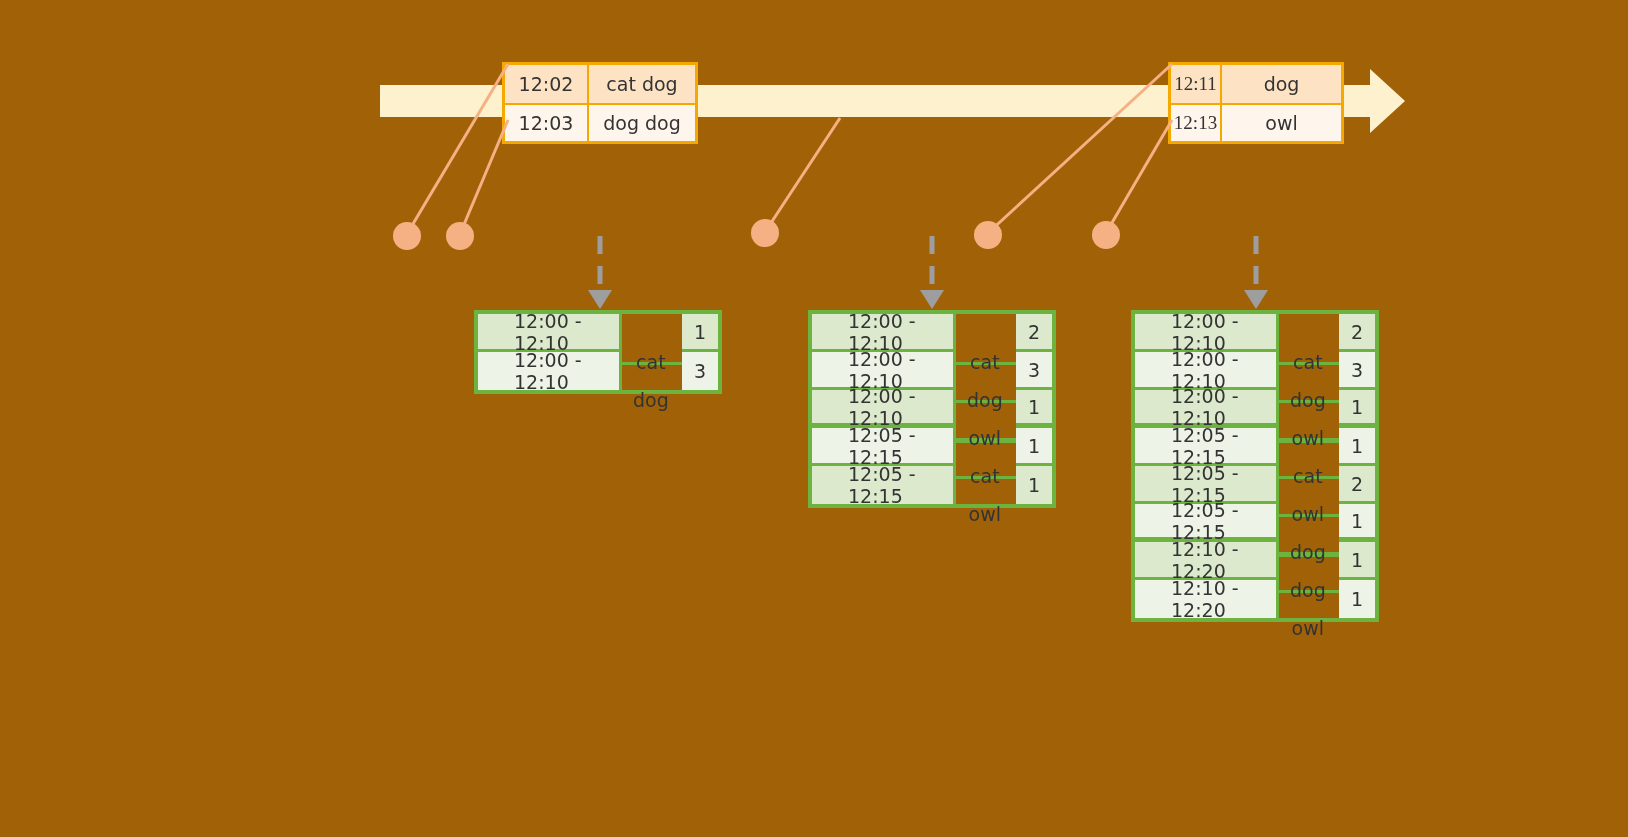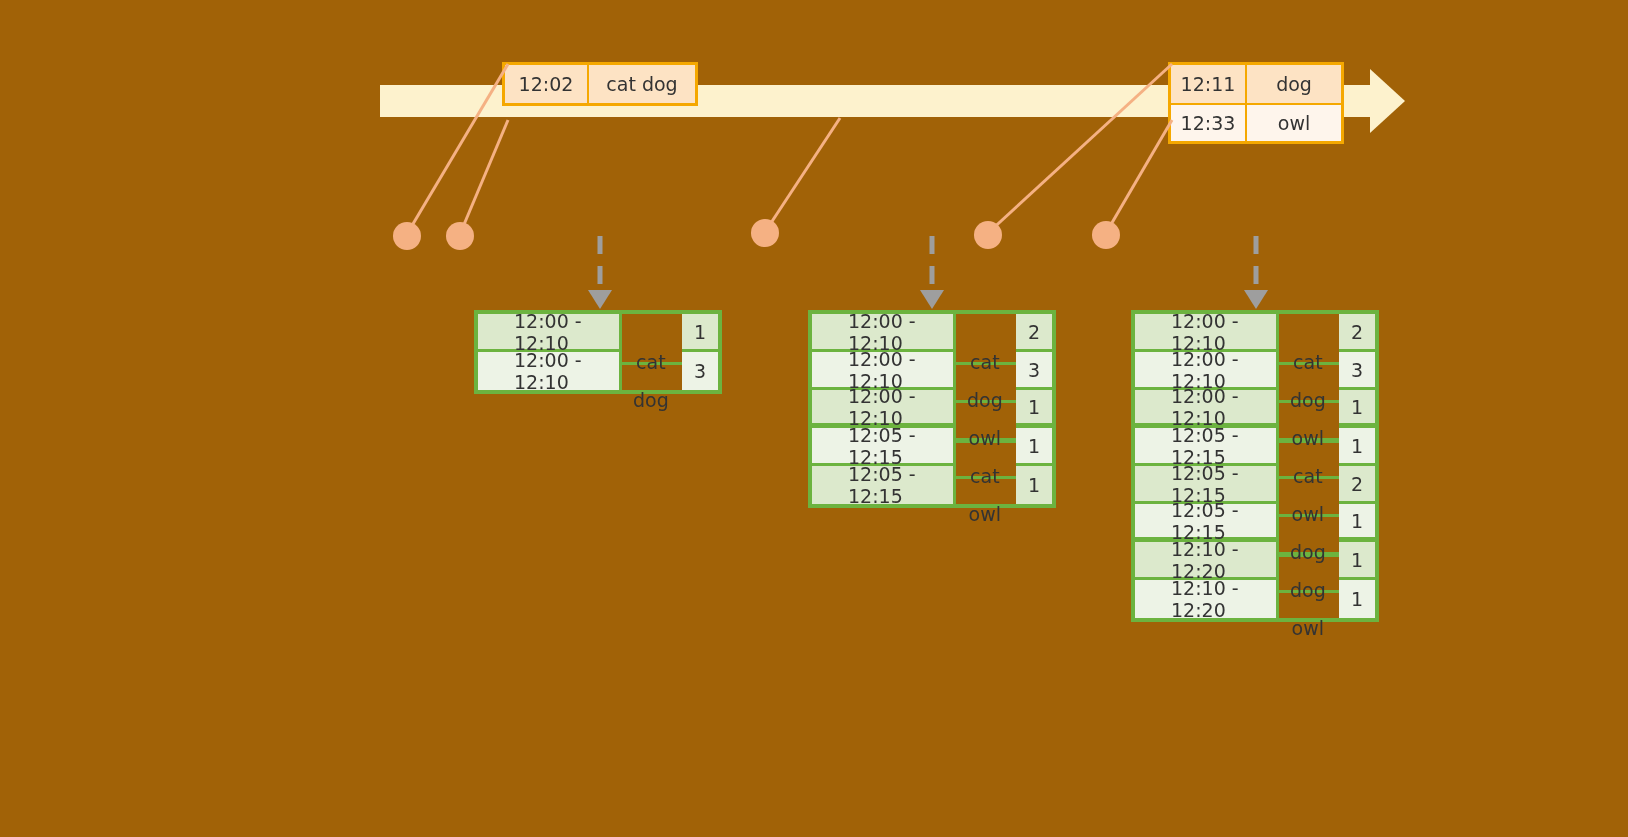--- a/index.html
+++ b/index.html
@@ -84,21 +84,21 @@
   }
   .event-row.light .ev-time,
   .event-row.light .ev-words {
     background: #fef5ec;
   }
 
   #event-card-1 { left: 502px; top: 62px;  width: 196px; }
   #event-card-2 { left: 836px; top: 81px;  width: 196px; }
   #event-card-3 { left: 1168px; top: 62px; width: 176px; }
 
-  #event-card-3 .ev-time { width: 76px; }
+  #event-card-3 .ev-time { width: 51px; font-family: Liberation Serif, serif; }
 
   
   #connectors {
     position: absolute;
     left: 0;
     top: 0;
     width: 1628px;
     height: 837px;
     pointer-events: none;
   }
@@ -184,30 +184,34 @@
 <div id="stage">
 
   <div id="timeline-bar"></div>
   <div id="timeline-arrowhead"></div>
 
   <div class="event-card" id="event-card-1">
     <div class="event-row shade">
       <div class="ev-time">12:02</div>
       <div class="ev-words">cat dog</div>
     </div>
+    <div class="event-row light">
+      <div class="ev-time">12:03</div>
+      <div class="ev-words">dog dog</div>
+    </div>
   </div>
 
 
   <div class="event-card" id="event-card-3">
     <div class="event-row shade">
       <div class="ev-time">12:11</div>
       <div class="ev-words">dog</div>
     </div>
     <div class="event-row light">
-      <div class="ev-time">12:33</div>
+      <div class="ev-time">12:13</div>
       <div class="ev-words">owl</div>
     </div>
   </div>
 
   <svg id="connectors" viewBox="0 0 1628 837">
 
     <g stroke="#f5b183" stroke-width="3" fill="none">
       <line x1="407" y1="234" x2="508" y2="64"></line>
       <line x1="460" y1="234" x2="508" y2="120"></line>
       <line x1="765" y1="232" x2="840" y2="118"></line>

